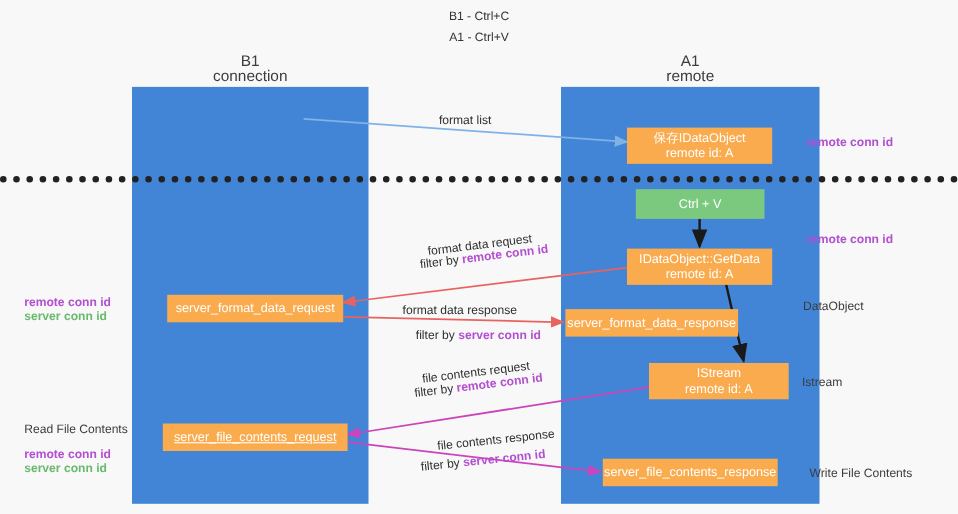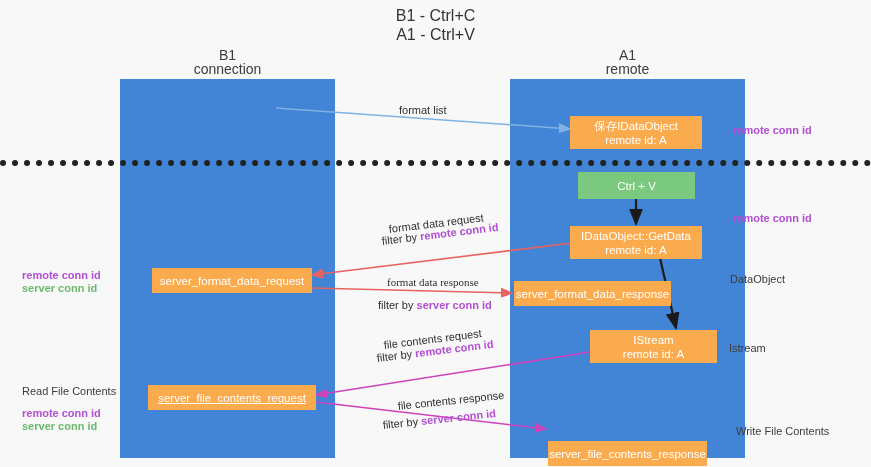--- a/index.html
+++ b/index.html
@@ -25,21 +25,21 @@
   .lane-header {
     position: absolute;
     text-align: center;
     font-size: 14px;
     line-height: 14px;
     color: #3c3c3c;
   }
   .title {
     position: absolute;
     text-align: center;
-    font-size: 16px;
+    font-size: 11px;
     line-height: 19px;
     color: #333333;
     width: 100%;
     left: 0;
   }
   .node {
     position: absolute;
     box-sizing: border-box;
     display: flex;
     flex-direction: column;
@@ -163,32 +163,32 @@
 
   <div class="node orange" style="left:590px; top:330px; width:127px; height:33px;">
     <span>IStream</span>
     <span class="l2">remote id: A</span>
   </div>
 
   <div class="node orange" style="left:148px; top:385px; width:168px; height:25px;text-decoration:underline;">
     <span>server_file_contents_request</span>
   </div>
 
-  <div class="node orange" style="left:548px; top:417px; width:159px; height:25px;margin-top:24px;">
+  <div class="node orange" style="left:548px; top:417px; width:159px; height:25px;">
     <span>server_file_contents_response</span>
   </div>
 
   <div class="edge-label" style="left:399px; top:103px;">format list</div>
 
   <div class="edge-label rot" style="left:388px; top:222px; transform: rotate(-7deg);">format data request</div>
   <div class="edge-label rot" style="left:381px; top:234px; transform: rotate(-7deg);">
     <span>filter by </span><span class="accent-purple">remote conn id</span>
   </div>
 
-  <div class="edge-label" style="left:387px; top:275px;font-family:Liberation Serif, serif;">format data response</div>
+  <div class="edge-label" style="left:366px; top:275px;">format data response</div>
   <div class="edge-label" style="left:378px; top:298px;">
     <span>filter by </span><span class="accent-purple">server conn id</span>
   </div>
 
   <div class="edge-label rot" style="left:383px; top:338px; transform: rotate(-7deg);">file contents request</div>
   <div class="edge-label rot" style="left:376px; top:351px; transform: rotate(-7deg);">
     <span>filter by </span><span class="accent-purple">remote conn id</span>
   </div>
 
   <div class="edge-label rot" style="left:397px; top:399px; transform: rotate(-6deg);">file contents response</div>

